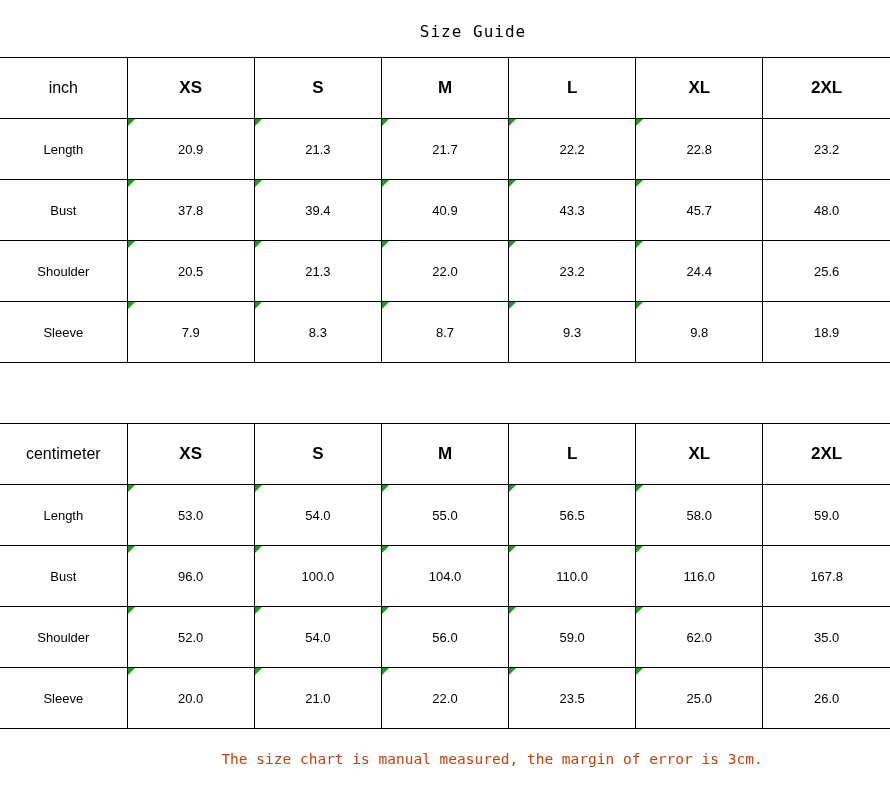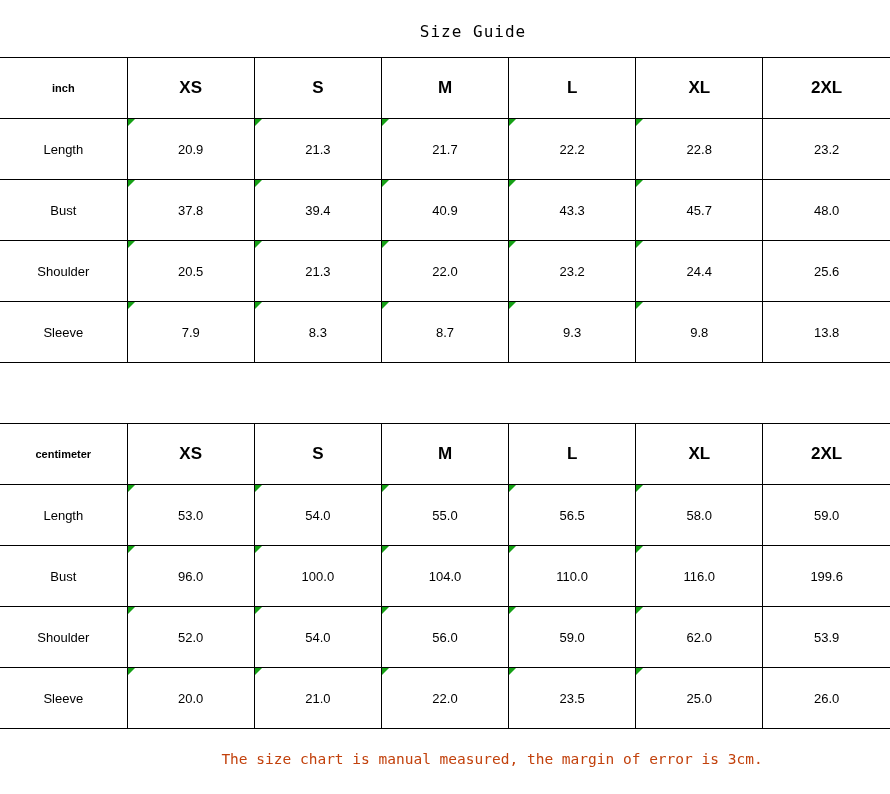--- a/index.html
+++ b/index.html
@@ -44,22 +44,22 @@
     height: 61px;
     padding: 0;
     font-weight: normal;
   }
   
   table.size-table td.rowlabel, table.size-table th.rowlabel {
     font-weight: normal;
     font-size: 13px;
   }
   table.size-table th.unit {
-    font-weight: bold;
-    font-size: 11px;
+    font-weight: normal;
+    font-size: 16px;
   }
   table.size-table th.sizehdr {
     font-weight: bold;
     font-size: 17px;
   }
   td.bold-val { font-weight: bold; }
   
   table.size-table tr > *:first-child { border-left: none; }
   table.size-table tr > *:last-child { border-right: none; }
 
@@ -141,21 +141,21 @@
         <td>24.4<span class="corner" style="border-top-color: rgb(21, 160, 21);"></span></td>
         <td>25.6</td>
       </tr>
       <tr>
         <td class="rowlabel">Sleeve</td>
         <td>7.9<span class="corner" style="border-top-color: rgb(21, 160, 21);"></span></td>
         <td>8.3<span class="corner" style="border-top-color: rgb(21, 160, 21);"></span></td>
         <td>8.7<span class="corner" style="border-top-color: rgb(21, 160, 21);"></span></td>
         <td>9.3<span class="corner" style="border-top-color: rgb(21, 160, 21);"></span></td>
         <td>9.8<span class="corner" style="border-top-color: rgb(21, 160, 21);"></span></td>
-        <td>13.8</td>
+        <td>18.9</td>
       </tr>
     </tbody>
   </table>
 
   <div style="height:60px"></div>
 
   <table class="size-table">
     <colgroup>
       <col class="colw-label">
         <col class="colw-data">
@@ -186,30 +186,30 @@
         <td class="bold-val">58.0<span class="corner" style="border-top-color: rgb(21, 160, 21);"></span></td>
         <td class="bold-val">59.0</td>
       </tr>
       <tr>
         <td class="rowlabel">Bust</td>
         <td>96.0<span class="corner" style="border-top-color: rgb(21, 160, 21);"></span></td>
         <td>100.0<span class="corner" style="border-top-color: rgb(21, 160, 21);"></span></td>
         <td>104.0<span class="corner" style="border-top-color: rgb(21, 160, 21);"></span></td>
         <td>110.0<span class="corner" style="border-top-color: rgb(21, 160, 21);"></span></td>
         <td>116.0<span class="corner" style="border-top-color: rgb(21, 160, 21);"></span></td>
-        <td>199.6</td>
+        <td>167.8</td>
       </tr>
       <tr>
         <td class="rowlabel">Shoulder</td>
         <td>52.0<span class="corner" style="border-top-color: rgb(21, 160, 21);"></span></td>
         <td>54.0<span class="corner" style="border-top-color: rgb(21, 160, 21);"></span></td>
         <td>56.0<span class="corner" style="border-top-color: rgb(21, 160, 21);"></span></td>
         <td>59.0<span class="corner" style="border-top-color: rgb(21, 160, 21);"></span></td>
         <td>62.0<span class="corner" style="border-top-color: rgb(21, 160, 21);"></span></td>
-        <td>53.9</td>
+        <td>35.0</td>
       </tr>
       <tr>
         <td class="rowlabel">Sleeve</td>
         <td>20.0<span class="corner" style="border-top-color: rgb(21, 160, 21);"></span></td>
         <td>21.0<span class="corner" style="border-top-color: rgb(21, 160, 21);"></span></td>
         <td>22.0<span class="corner" style="border-top-color: rgb(21, 160, 21);"></span></td>
         <td>23.5<span class="corner" style="border-top-color: rgb(21, 160, 21);"></span></td>
         <td>25.0<span class="corner" style="border-top-color: rgb(21, 160, 21);"></span></td>
         <td>26.0</td>
       </tr>

